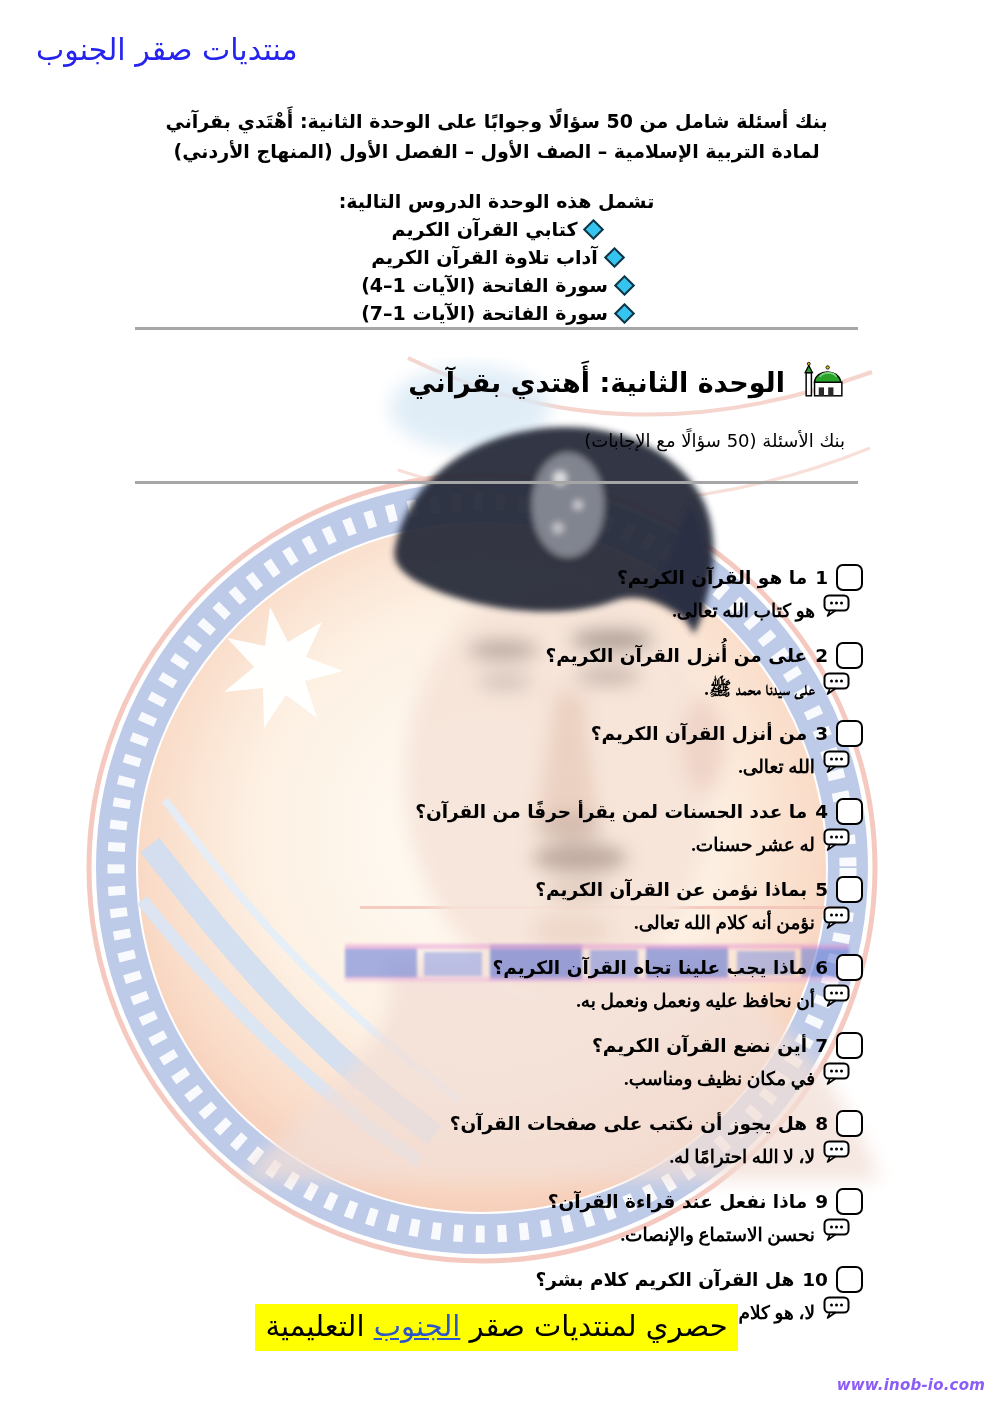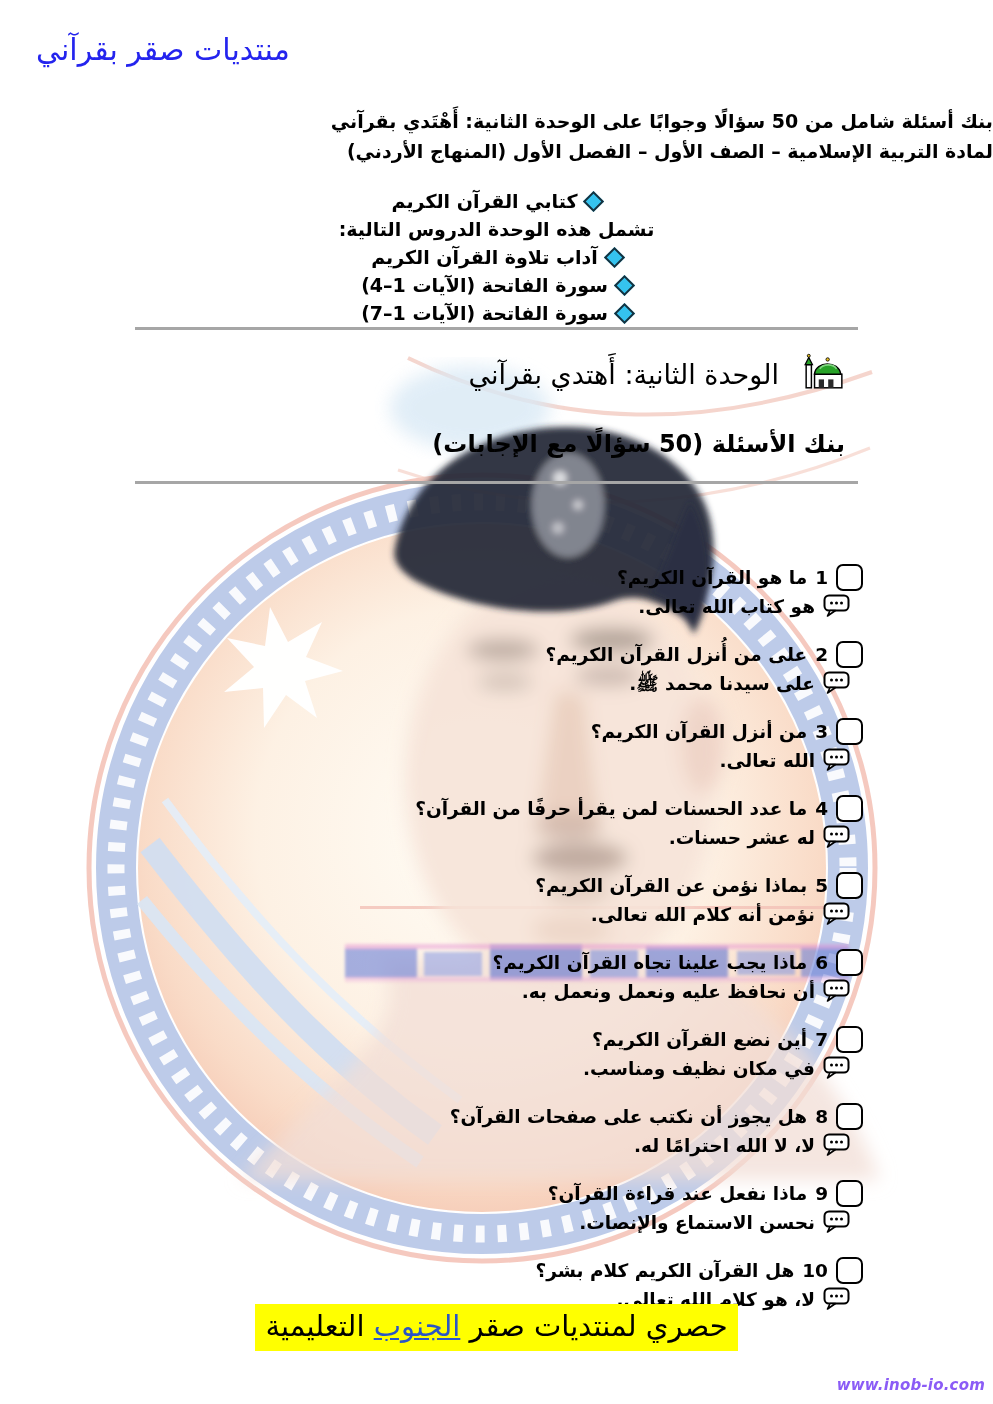--- a/index.html
+++ b/index.html
@@ -8,40 +8,40 @@
     overflow:hidden;font-family:"DejaVu Sans",sans-serif;direction:rtl;color:#000;
   }
   .bg-art{position:absolute;inset:0;pointer-events:none;}
   .abs{position:absolute;}
 
   .site-name{
     top:32px;left:36px;direction:rtl;
     color:#2424ee;font-size:30px;font-weight:400;
     font-family:"DejaVu Sans",sans-serif;
   }
-  .intro{top:106px;left:0;right:0;text-align:right;font-weight:700;font-size:19px;line-height:30px;}
+  .intro{top:106px;left:0;right:0;text-align:center;font-weight:700;font-size:19px;line-height:30px;}
   .lessons{top:187px;left:0;right:0;text-align:center;font-weight:700;font-size:19px;}
   .lesson-line{display:flex;justify-content:center;align-items:center;line-height:28px;gap:9px;}
   .diamond{
     display:inline-block;width:11px;height:11px;flex:0 0 auto;
     background:#35c3ef;border:2px solid #16323f;transform:rotate(45deg);
   }
   .rule{height:3px;background:#a6a6a6;left:135px;width:723px;}
   .rule1{top:327px;}
   .rule2{top:481px;}
 
-  .unit-title{top:352px;right:148px;display:flex;align-items:center;gap:24px;font-size:27px;font-weight:400;}
-  .unit-subtitle{top:430px;right:148px;font-size:24px;font-weight:700;}
+  .unit-title{top:360px;right:148px;display:flex;align-items:center;gap:18px;font-size:27px;font-weight:700;}
+  .unit-subtitle{top:430px;right:148px;font-size:18px;font-weight:400;}
   .lesson-heading{top:524px;right:140px;display:flex;align-items:center;gap:9px;font-size:20px;font-weight:700;}
   .square-bullet{display:inline-block;width:13px;height:16px;border:1.5px solid #9a9a9a;background:#fdfdfd;flex:0 0 auto;}
 
   .qa-list{top:564px;right:130px;width:740px;}
   .qa-block{margin-bottom:18px;}
   .q-line{display:flex;align-items:center;gap:8px;font-weight:700;font-size:18.5px;line-height:25px;}
-  .a-line{display:flex;align-items:flex-start;gap:8px;font-weight:700;font-size:18.5px;line-height:25px;margin-top:3px;padding-right:13px;}
+  .a-line{display:flex;align-items:flex-end;gap:8px;font-weight:700;font-size:18.5px;line-height:25px;margin-top:3px;padding-right:13px;font-family:Liberation Serif, serif;}
   .q-box{
     display:inline-block;width:23px;height:23px;flex:0 0 auto;
     border:2.5px solid #000;border-radius:7px;background:#fff;
   }
   .a-bubble{flex:0 0 auto;display:inline-block;}
 
   .highlight-wrap{top:1304px;left:0;right:0;text-align:center;}
   .highlight{
     display:inline-block;background:#ffff00;padding:3px 10px 6px 10px;
     font-size:29px;font-weight:500;line-height:38px;
@@ -124,34 +124,34 @@
       <rect x="490" y="944" width="92" height="36" fill="#5a6fd0"></rect>
       <rect x="590" y="950" width="48" height="28" fill="#7d8fdc"></rect>
       <rect x="646" y="946" width="82" height="32" fill="#6074d2"></rect>
       <rect x="737" y="951" width="58" height="24" fill="#8a9ade"></rect>
       <rect x="801" y="947" width="48" height="30" fill="#6d80d6"></rect>
       <rect x="345" y="944" width="504" height="5" fill="#e27fd0" opacity="0.65"></rect>
       <rect x="345" y="977" width="504" height="5" fill="#e89ad8" opacity="0.55"></rect>
     </g>
   </svg>
 
-  <div class="abs site-name">منتديات صقر بقرآني</div>
+  <div class="abs site-name">منتديات صقر الجنوب</div>
 
   <div class="abs intro">
     <div>بنك أسئلة شامل من 50 سؤالًا وجوابًا على الوحدة الثانية: أَهْتَدي بقرآني</div>
     <div>لمادة التربية الإسلامية – الصف الأول – الفصل الأول (المنهاج الأردني)</div>
   </div>
 
   <div class="abs lessons">
     <div class="lesson-line">
+      <span>تشمل هذه الوحدة الدروس التالية:</span>
+    </div>
+    <div class="lesson-line">
       <span class="diamond"></span>
       <span>كتابي القرآن الكريم</span>
-    </div>
-    <div class="lesson-line">
-      <span>تشمل هذه الوحدة الدروس التالية:</span>
     </div>
     <div class="lesson-line">
       <span class="diamond"></span>
       <span>آداب تلاوة القرآن الكريم</span>
     </div>
     <div class="lesson-line">
       <span class="diamond"></span>
       <span>سورة الفاتحة (الآيات 1–4)</span>
     </div>
     <div class="lesson-line">

